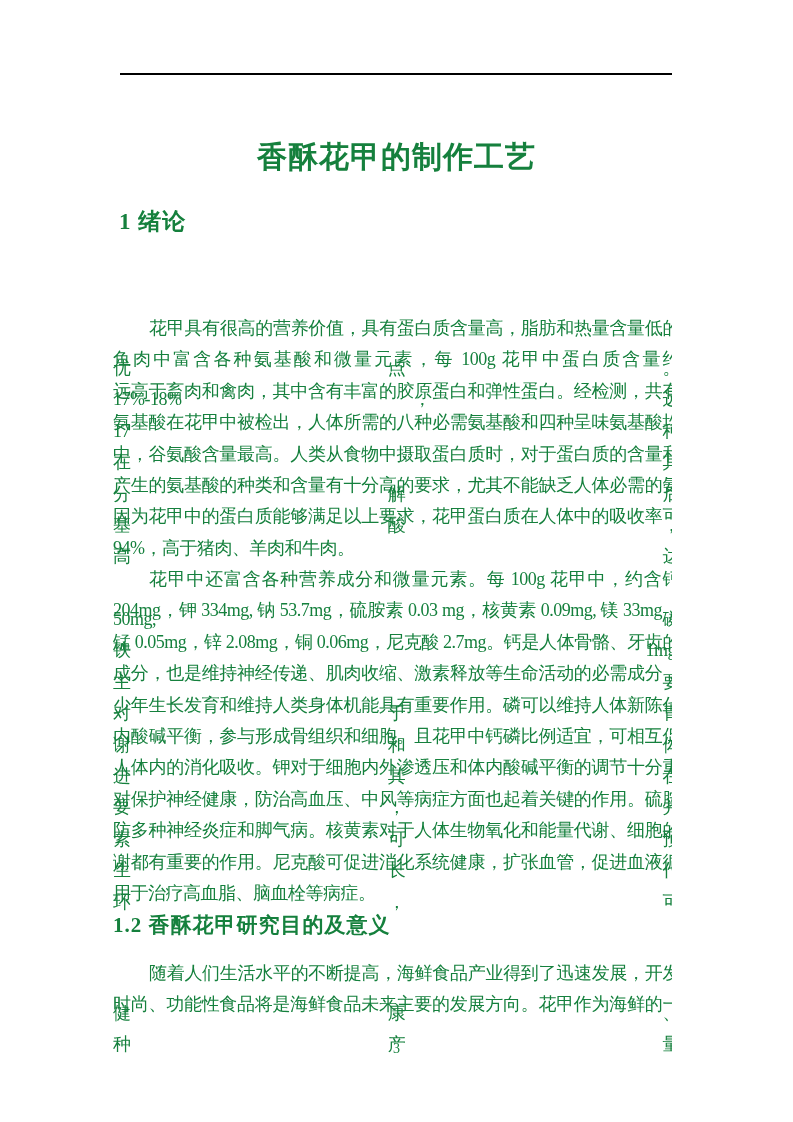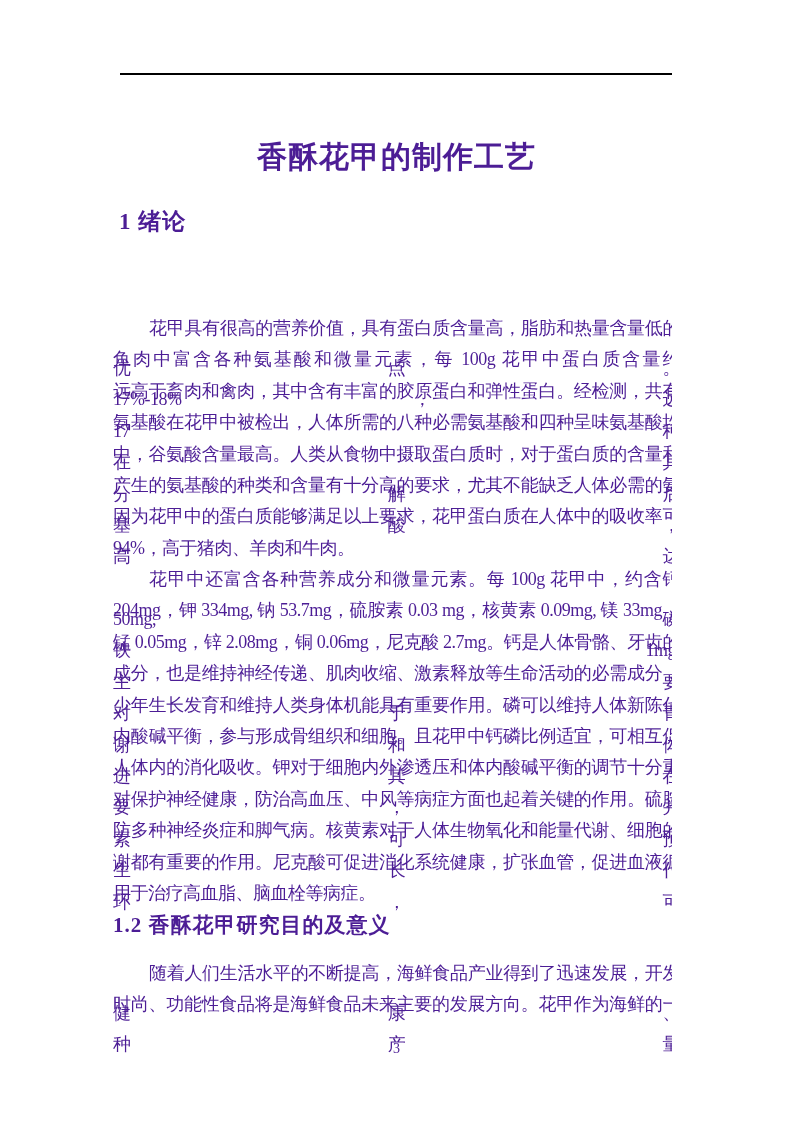--- a/index.html
+++ b/index.html
@@ -5,21 +5,21 @@
   html, body {
     margin: 0;
     padding: 0;
     background: #ffffff;
   }
   .page {
     position: relative;
     width: 672px;
     height: 1122px;
     background: #ffffff;
-    color: #4c1d95;
+    color: #15803d;
     font-family: "Liberation Serif", "DejaVu Serif", serif;
     overflow: hidden;
   }
   .header-rule {
     position: absolute;
     left: 120px;
     top: 73px;
     width: 554px;
     height: 2px;
     background: #000000;

